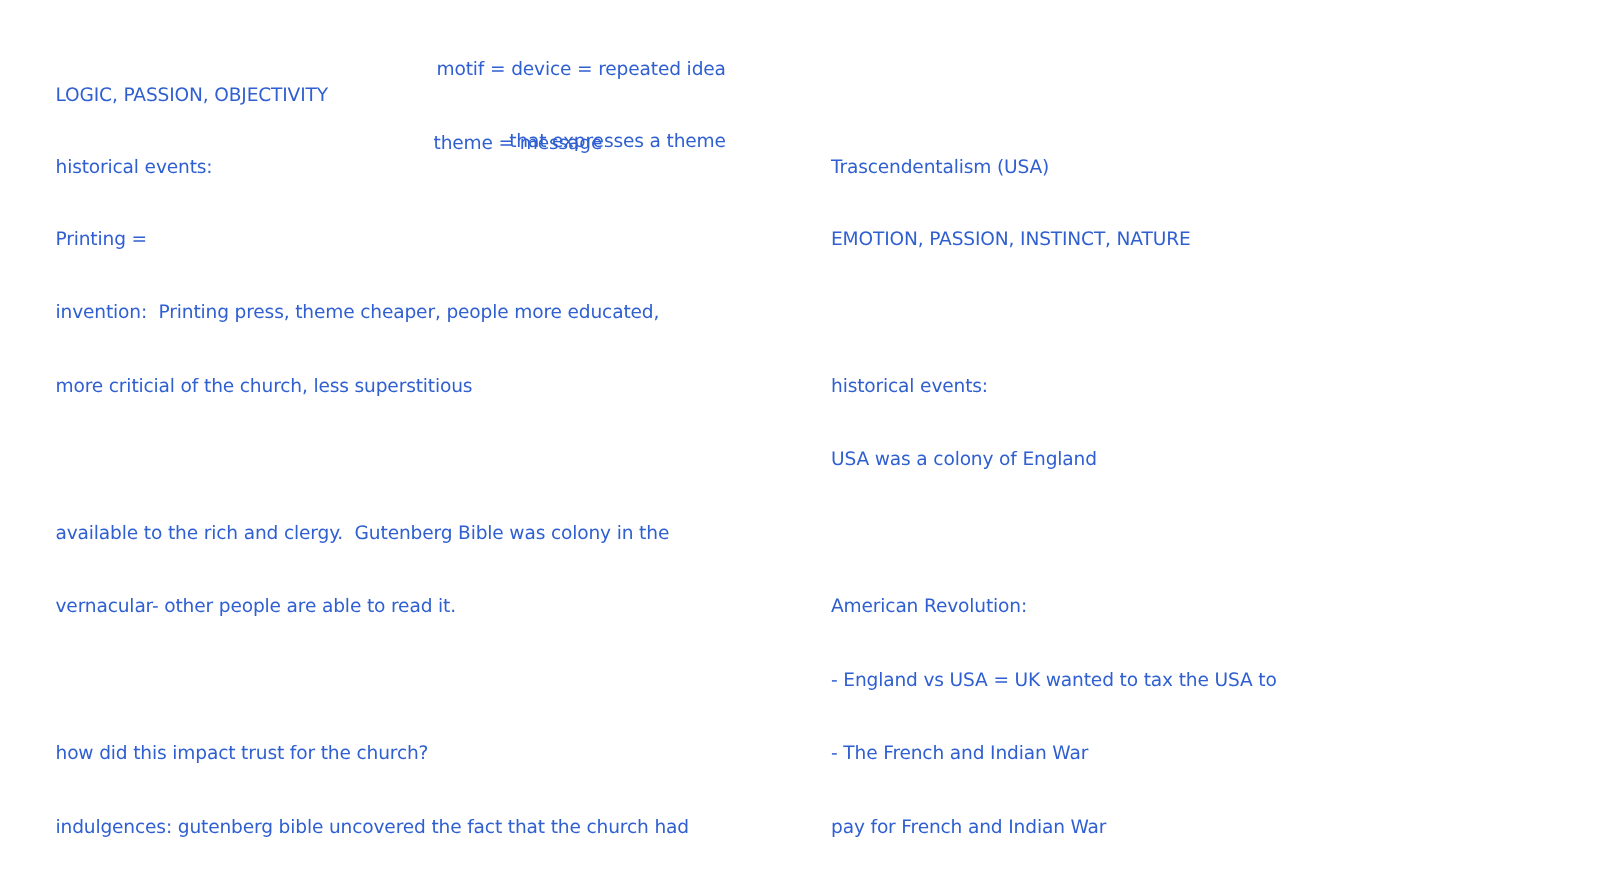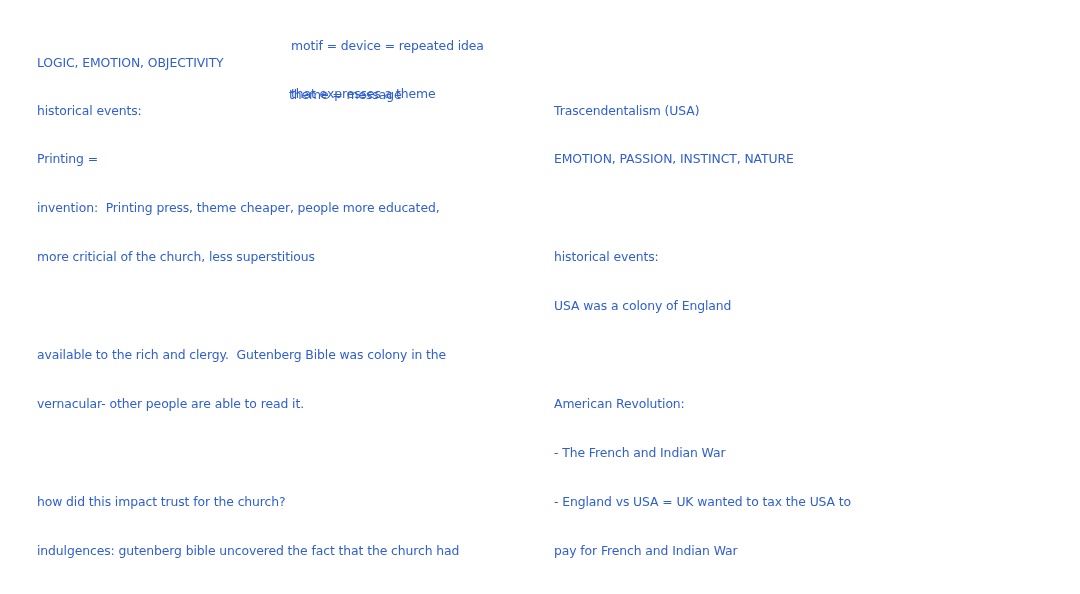--- a/index.html
+++ b/index.html
@@ -9,30 +9,30 @@
     font-size: 12.4px;
     color: #2f5fd0;
     letter-spacing: -0.1px;
   }
   .block { position: absolute; white-space: pre; line-height: 16.3px; }
   .line { display: block; height: 16.3px; }
 </style>
 </head>
 <body>
 
-<div class="block" style="left:291px; top:5px;">
+<div class="block" style="left:291px; top:5px;text-align:right;">
   <span class="line">motif = device = repeated idea</span>
   <span class="line">that expresses a theme</span>
 </div>
 <div class="block" style="left:289px; top:54px;text-align:center;">
   <span class="line">theme = message</span>
 </div>
 
 <div class="block" style="left:37px; top:22px;">
-  <span class="line">LOGIC, EMOTION, OBJECTIVITY</span>
+  <span class="line">LOGIC, PASSION, OBJECTIVITY</span>
 </div>
 
 <div class="block" style="left:37px; top:70px;">
   <span class="line">historical events:</span>
   <span class="line">Printing =</span>
   <span class="line">invention:  Printing press, theme cheaper, people more educated,</span>
   <span class="line">more criticial of the church, less superstitious</span>
   <span class="line"></span>
   <span class="line">available to the rich and clergy.  Gutenberg Bible was colony in the</span>
   <span class="line">vernacular- other people are able to read it.</span>
@@ -60,22 +60,22 @@
 </div>
 
 <div class="block" style="left:554px; top:70px;">
   <span class="line">Trascendentalism (USA)</span>
   <span class="line">EMOTION, PASSION, INSTINCT, NATURE</span>
   <span class="line"></span>
   <span class="line">historical events:</span>
   <span class="line">USA was a colony of England</span>
   <span class="line"></span>
   <span class="line">American Revolution:</span>
+  <span class="line">- England vs USA = UK wanted to tax the USA to</span>
   <span class="line">- The French and Indian War</span>
-  <span class="line">- England vs USA = UK wanted to tax the USA to</span>
   <span class="line">pay for French and Indian War</span>
   
   
   
   
   
   
   
   
   

